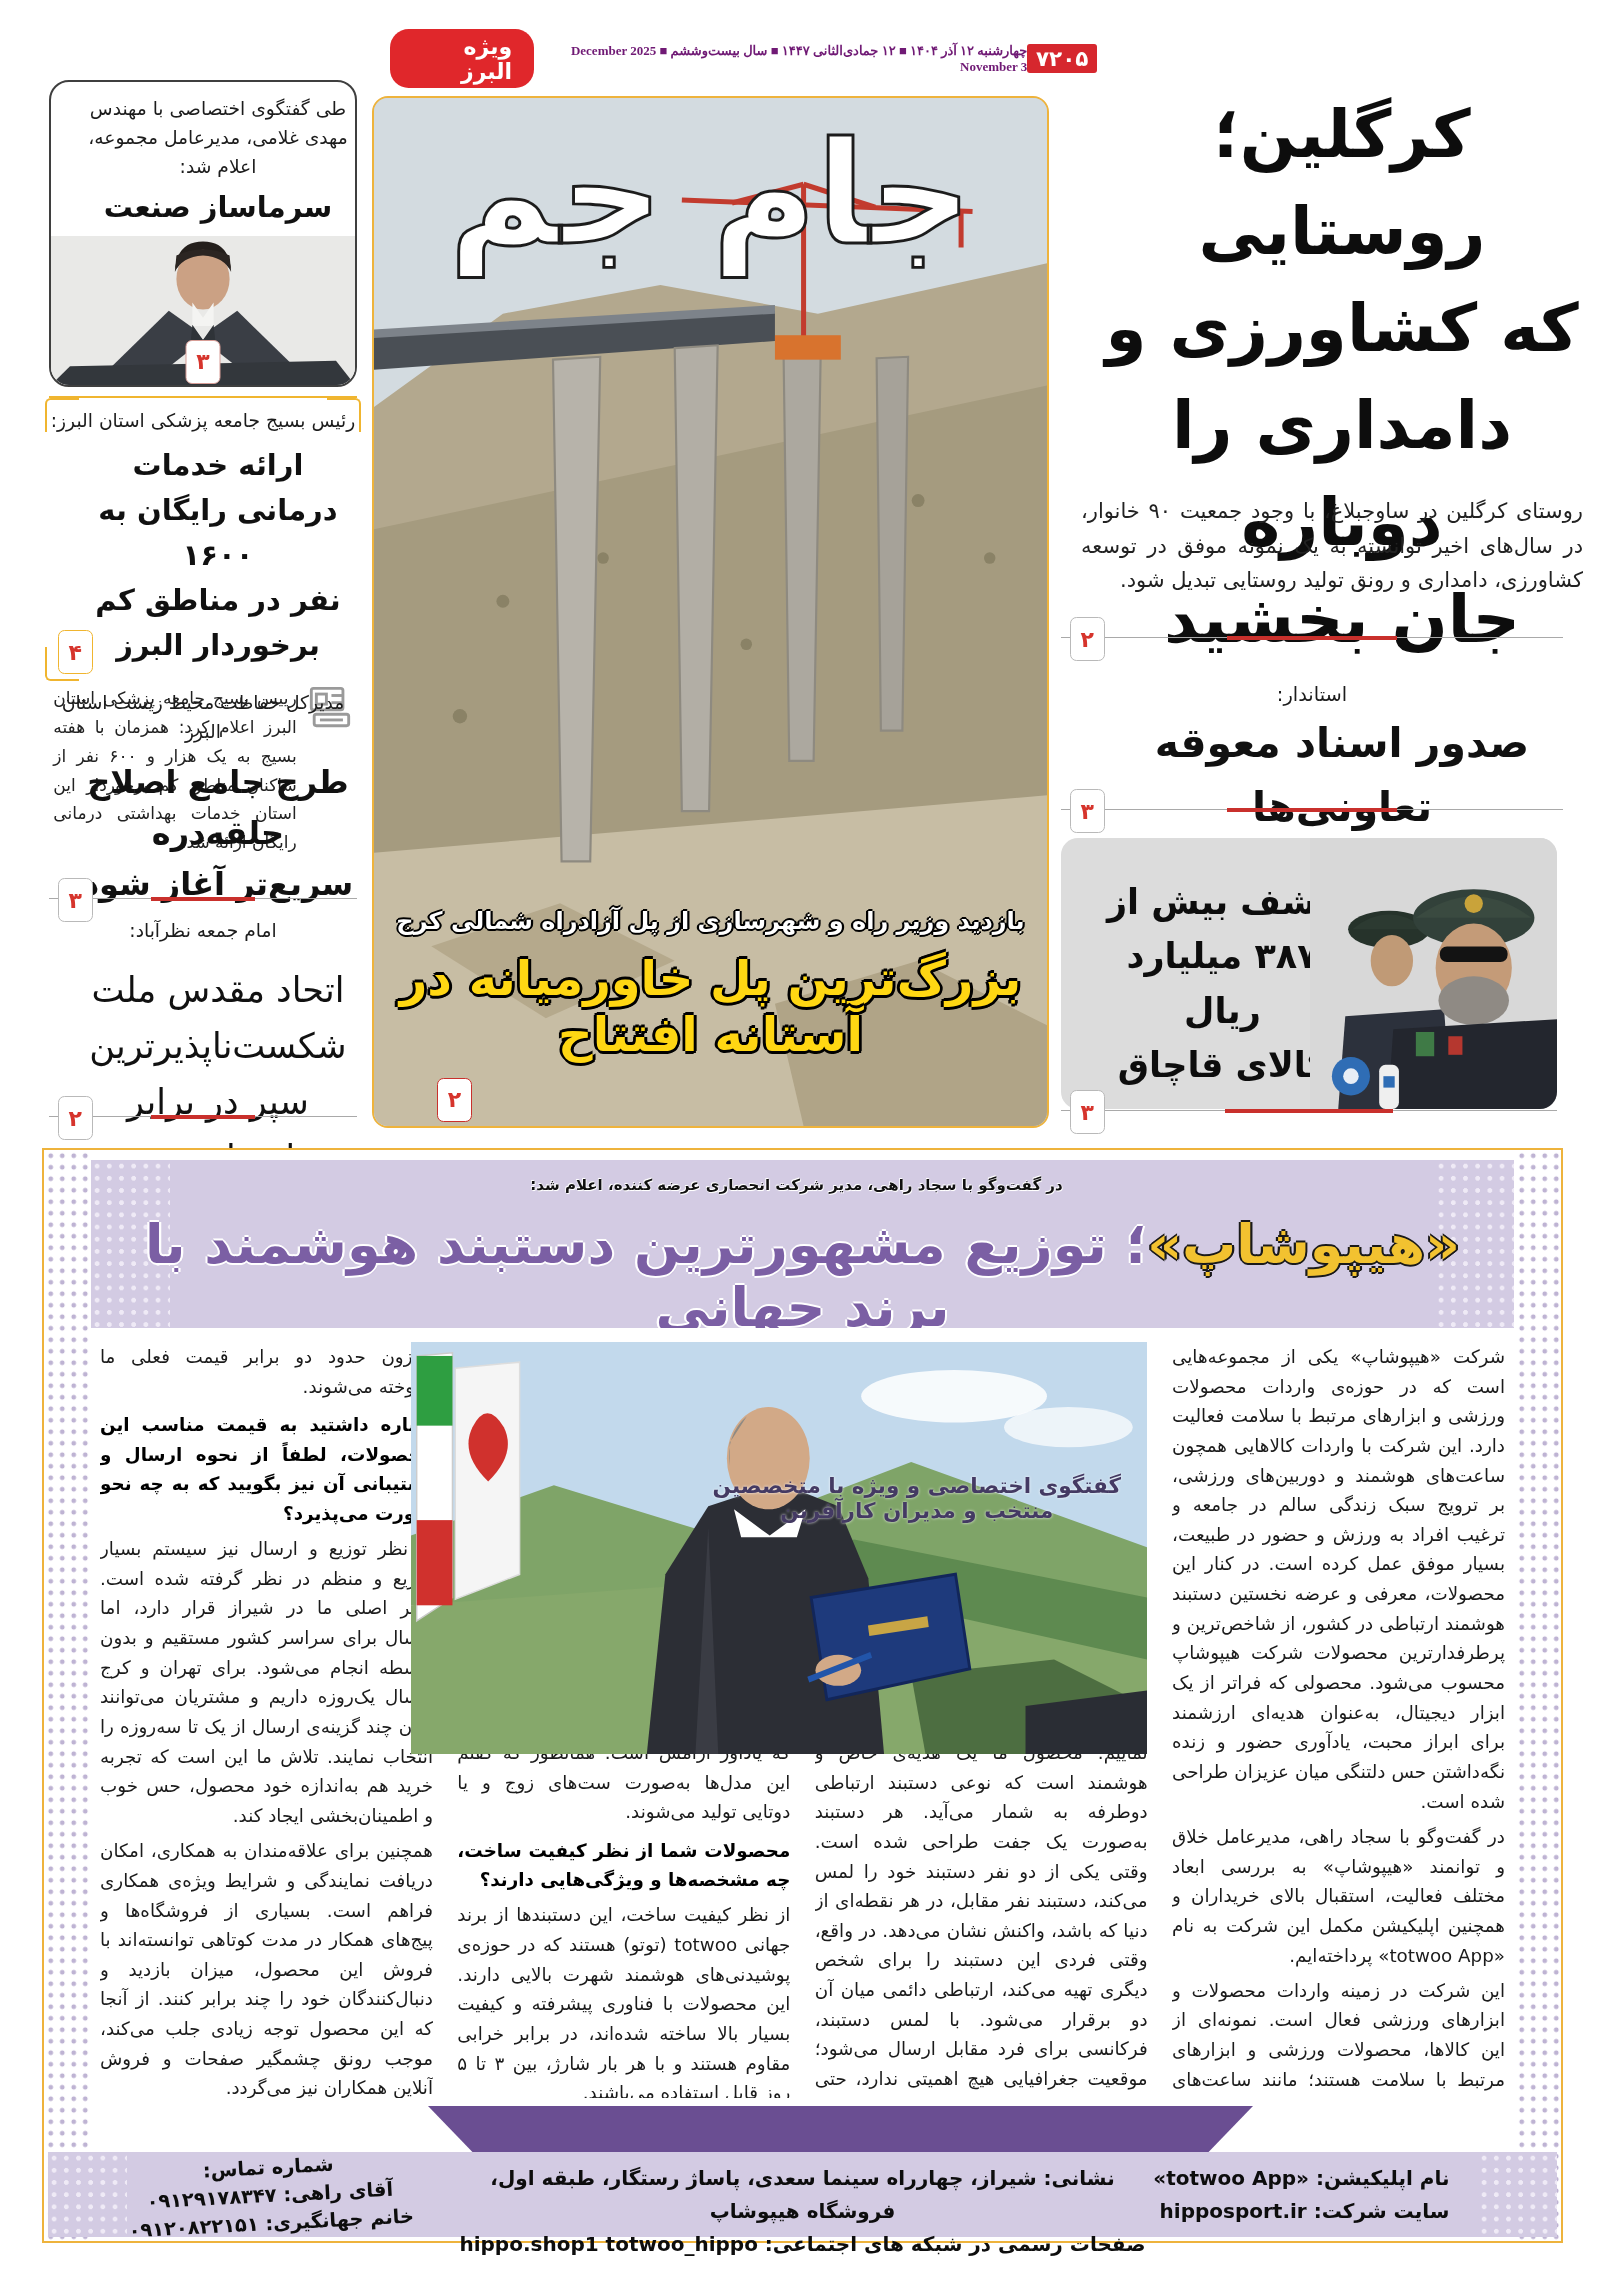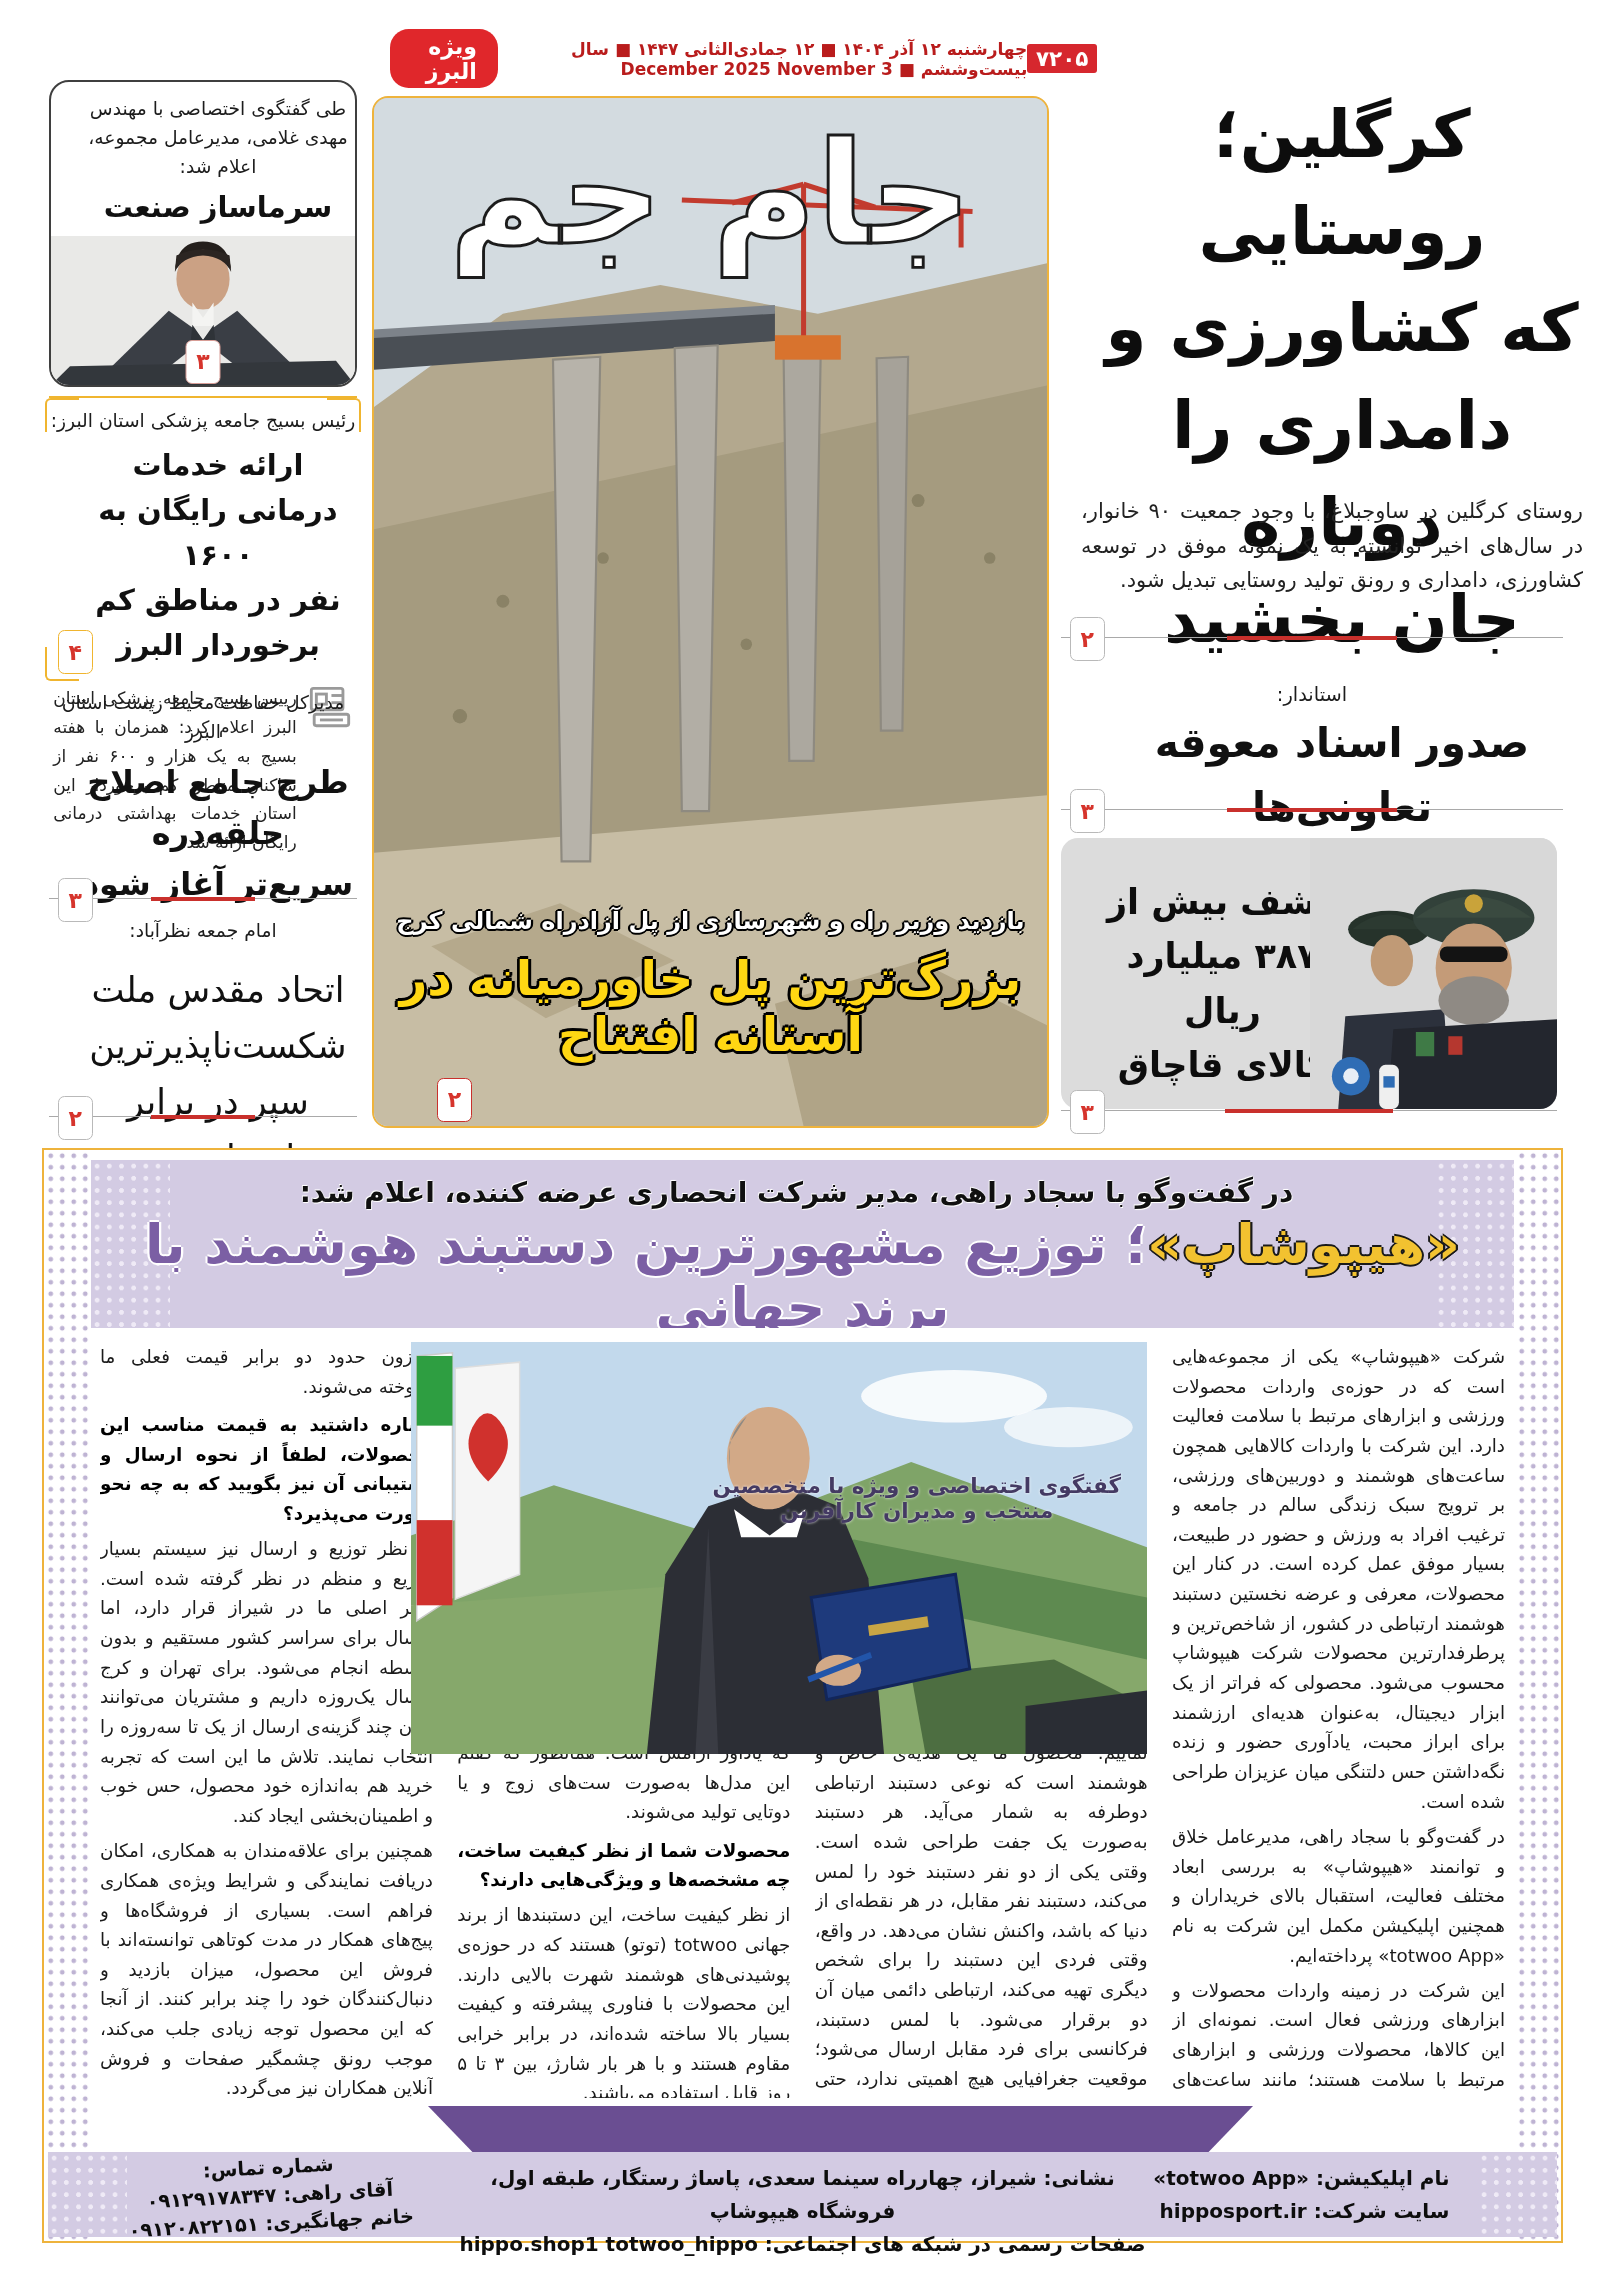--- a/index.html
+++ b/index.html
@@ -3,21 +3,21 @@
 <meta charset="utf-8">
 <style>
   html,body{margin:0;padding:0;background:#f2f2f2;}
   #page{position:relative;width:1607px;height:2295px;background:#ffffff;overflow:hidden;
         font-family:"DejaVu Sans", sans-serif;direction:rtl;color:#111;}
   .prel{white-space:pre-line;padding-left:30px;}
   
   #header-row{position:absolute;left:391px;top:37px;width:707px;height:43px;display:flex;
               align-items:center;justify-content:space-between;direction:rtl;}
   .issue-badge{background:#d6272e;color:#fff;font-weight:bold;font-size:21.5px;padding:2.2px 8.6px;border-radius:2.9px;}
-  .dateline{font-size:17px;font-weight:600;color:#b91c1c;}
+  .dateline{font-size:13px;font-weight:600;color:#701a75;font-family:Liberation Serif, serif;}
   .edition-ribbon{position:relative;background:#e0272b;color:#fff;font-weight:bold;font-size:22px;
                   padding:4.3px 21.5px;border-radius:18.7px;}
   .edition-ribbon:before{content:"";position:absolute;left:-11.5px;top:10px;width:24.4px;height:18.7px;
                   background:#b9b9b9;border-radius:0 0 18.7px 2.9px;z-index:-1;}
   
   .pagemark{position:absolute;height:1.4px;background:#a9a9a9;}
   .pagemark .seg{position:absolute;left:33%;width:34%;top:-1.4px;height:4.3px;background:#c9302c;}
   .pagemark .pnum{position:absolute;left:8.6px;top:-20px;width:33px;height:42px;background:#fff;
        border:1.4px solid #b9b9b9;border-radius:6.5px;color:#d6342c;font-weight:bold;font-size:22px;
        display:flex;align-items:center;justify-content:center;z-index:3;}
@@ -71,21 +71,21 @@
   #graybox svg{position:absolute;right:0;top:0;width:247px;height:100%;}
   
   #bottom{position:absolute;left:43px;top:1148px;width:1521px;height:1095px;border:2.9px solid #eeb33c;background:#fff;box-sizing:border-box;}
   .dotstrip{position:absolute;top:0;bottom:0;width:44px;
        background-image:radial-gradient(#b7abce 2.2px, transparent 2.6px);background-size:11.5px 11.5px;opacity:.9;}
   .dotstrip.left{left:1.4px;} .dotstrip.right{right:1.4px;}
   #iv-band{position:absolute;left:47px;right:47px;top:10px;height:168px;background:#d3cbe3;overflow:hidden;}
   .banddots{position:absolute;top:0;bottom:0;width:79px;
        background-image:radial-gradient(#efeaf6 2.2px, transparent 2.6px);background-size:12.2px 12.2px;}
   .banddots.left{left:0;} .banddots.right{right:0;}
-  #iv-kicker{position:absolute;left:0;right:12px;top:16px;text-align:center;font-size:28px;font-weight:bold;color:#101010;
+  #iv-kicker{position:absolute;left:0;right:12px;top:16px;text-align:center;font-size:15px;font-weight:bold;color:#101010;
        text-shadow:0 0 2.2px #fff,0.7px 0.7px 0 #fff,-0.7px -0.7px 0 #fff;}
   #iv-headline{position:absolute;left:0;right:0;top:53px;text-align:center;font-size:54px;font-weight:bold;}
   #iv-headline .brand{color:#f2c230;text-shadow:-2.2px 0 #1a1a1a,2.2px 0 #1a1a1a,0 -2.2px #1a1a1a,0 2.2px #1a1a1a,1.4px 1.4px #1a1a1a;}
   #iv-headline .rest{color:#7b5fa4;text-shadow:-2.2px 0 #fff,2.2px 0 #fff,0 -2.2px #fff,0 2.2px #fff,2.2px 2.2px 0 #cfc5e0;}
   #iv-cols{position:absolute;left:56px;right:56px;top:192px;bottom:143px;display:flex;direction:rtl;gap:24.4px;}
   .col{flex:1;overflow:hidden;font-size:18.3px;line-height:1.62;text-align:justify;color:#1b1b1b;}
   .col p{margin:0 0 5.7px;}
   .col p.qline{font-weight:bold;margin:8.6px 0 5.7px;color:#000;}
   .col.padded{padding-top:396px;box-sizing:border-box;}
   #iv-photo{position:absolute;left:367px;top:192px;width:736px;height:412px;overflow:hidden;background:#bfd7ea;}

